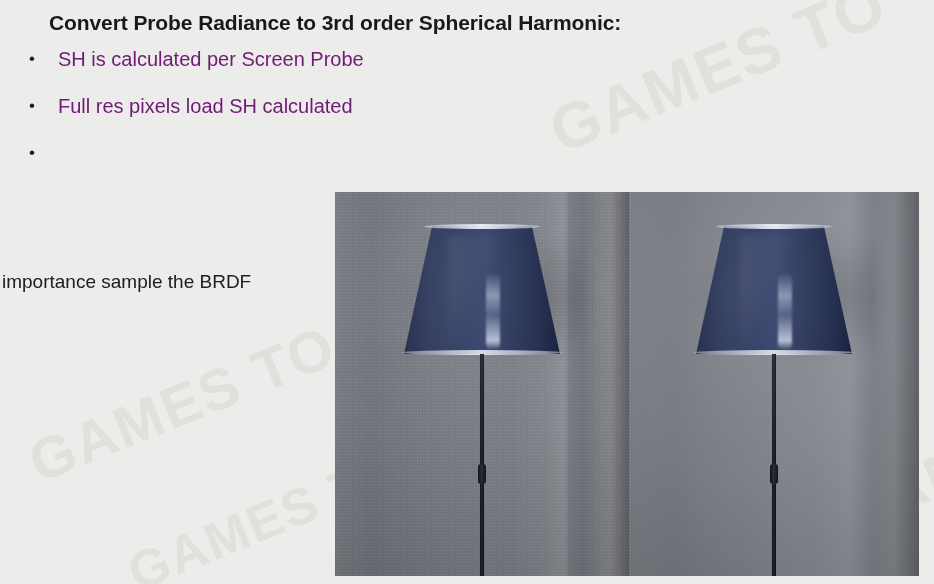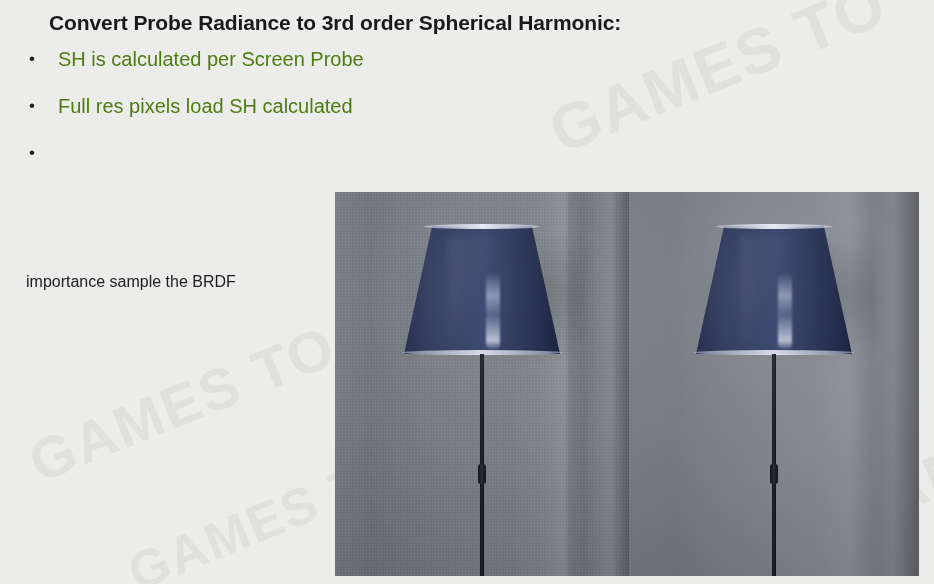--- a/index.html
+++ b/index.html
@@ -69,37 +69,36 @@
     font-size: 17px;
     line-height: 26px;
     color: #1d1d1f;
     text-align: left;
     padding-left: 7px;
     box-sizing: border-box;
   }
   .bullet-text {
     font-size: 20px;
     line-height: 26px;
-    color: #4d7c0f;
+    color: #701a75;
     white-space: nowrap;
   }
 
   
   .para {
     position: absolute;
     left: 2px;
     top: 262px;
     width: 326px;
   }
   .para-line {
-    font-size: 16px;
+    font-size: 19px;
     line-height: 40px;
     color: #202022;
     white-space: nowrap;
-    margin-left: 24px;
   }
 
   
   .caption {
     position: absolute;
     left: 652px;
     top: 153px;
     font-size: 20px;
     color: #1d1d1f;
     white-space: nowrap;

